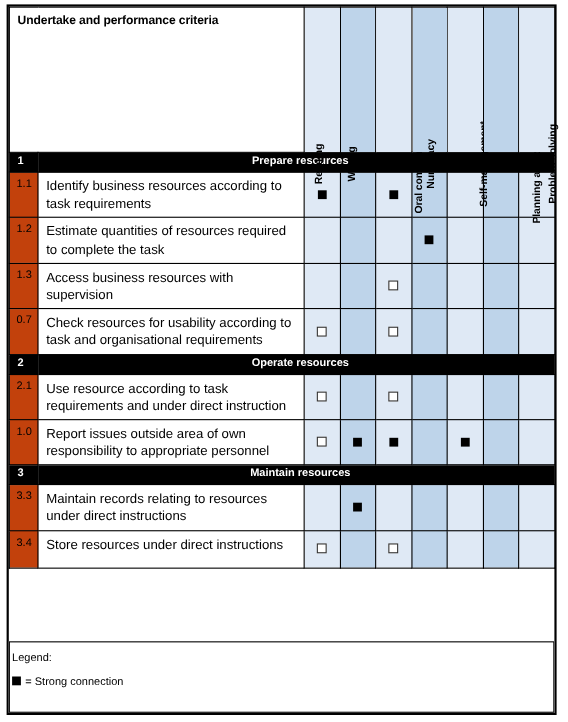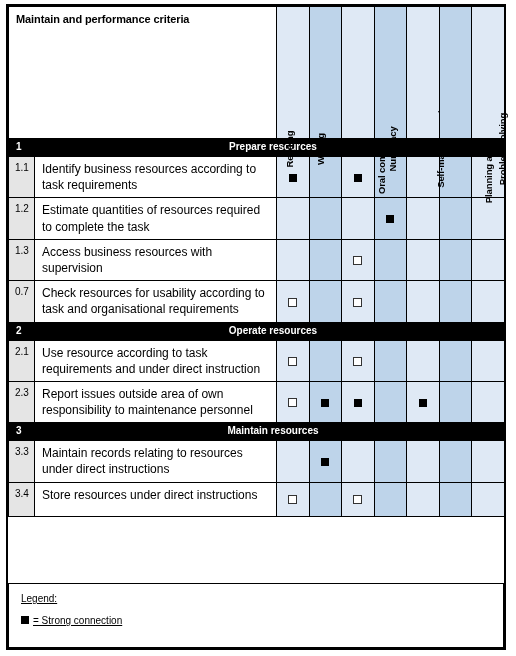--- a/index.html
+++ b/index.html
@@ -106,21 +106,21 @@
   tr.section td.sec-label {
     text-align: center;
     padding: 2px 0 0 7px !important;
   }
 
   
   tr.crit td.code {
     font-size: 10px;
     text-align: left;
     padding: 5px 0 0 6px !important;
-    background: #e5e5e5;
+    background: #c2410c;
     white-space: nowrap;
   }
   tr.crit td.desc {
     font-size: 12px;
     line-height: 1.35;
     text-align: left;
     padding: 4px 5px 4px 7px !important;
     background: #ffffff;
   }
   tr.crit td.cell {
@@ -155,25 +155,24 @@
     left: 8px;
     top: 583px;
     width: 496px;
     height: 65px;
     border: 1px solid #000;
     box-sizing: border-box;
     background: #ffffff;
   }
   .legend-line {
     font-size: 10px;
-    padding-left: 12px;
+    padding-left: 2px;
     line-height: 1;
     position: absolute;
     white-space: nowrap;
-    text-decoration: underline;
   }
   .lg1 { top: 10px; }
   .lg2 { top: 32px; }
   .lg3 { top: 52px; }
   .legend-line .mark-filled,
   .legend-line .mark-open { margin-right: 4px; position: relative; top: -1px; }
 </style>
 </head>
 <body>
 
@@ -188,21 +187,21 @@
       <col class="c-skill">
         <col class="c-skill">
         <col class="c-skill">
         <col class="c-skill">
       <col class="c-skill">
         <col class="c-skill">
         <col class="c-skill">
     </colgroup>
     <tbody id="matrix-body">
         <tr>
-          <td class="hdr-title" colspan="2">Maintain and performance criteria</td>
+          <td class="hdr-title" colspan="2">Undertake and performance criteria</td>
           <td class="hdr-skill">
             <div class="vwrap"><span class="vinner">Reading</span></div>
           </td>
           <td class="hdr-skill alt">
             <div class="vwrap"><span class="vinner">Writing</span></div>
           </td>
           <td class="hdr-skill">
             <div class="vwrap"><span class="vinner">Oral communication</span></div>
           </td>
           <td class="hdr-skill alt">
@@ -275,22 +274,22 @@
           <td class="desc">Use resource according to task requirements and under direct instruction</td>
           <td class="cell"><span class="mark-open"></span></td>
           <td class="cell alt"></td>
           <td class="cell"><span class="mark-open"></span></td>
           <td class="cell alt"></td>
           <td class="cell"></td>
           <td class="cell alt"></td>
           <td class="cell"></td>
         </tr>
         <tr class="crit r34">
-          <td class="code">2.3</td>
-          <td class="desc">Report issues outside area of own responsibility to maintenance personnel</td>
+          <td class="code">1.0</td>
+          <td class="desc">Report issues outside area of own responsibility to appropriate personnel</td>
           <td class="cell"><span class="mark-open"></span></td>
           <td class="cell alt"><span class="mark-filled"></span></td>
           <td class="cell"><span class="mark-filled"></span></td>
           <td class="cell alt"></td>
           <td class="cell"><span class="mark-filled"></span></td>
           <td class="cell alt"></td>
           <td class="cell"></td>
         </tr>
         <tr class="section">
           <td class="sec-num">3</td>

